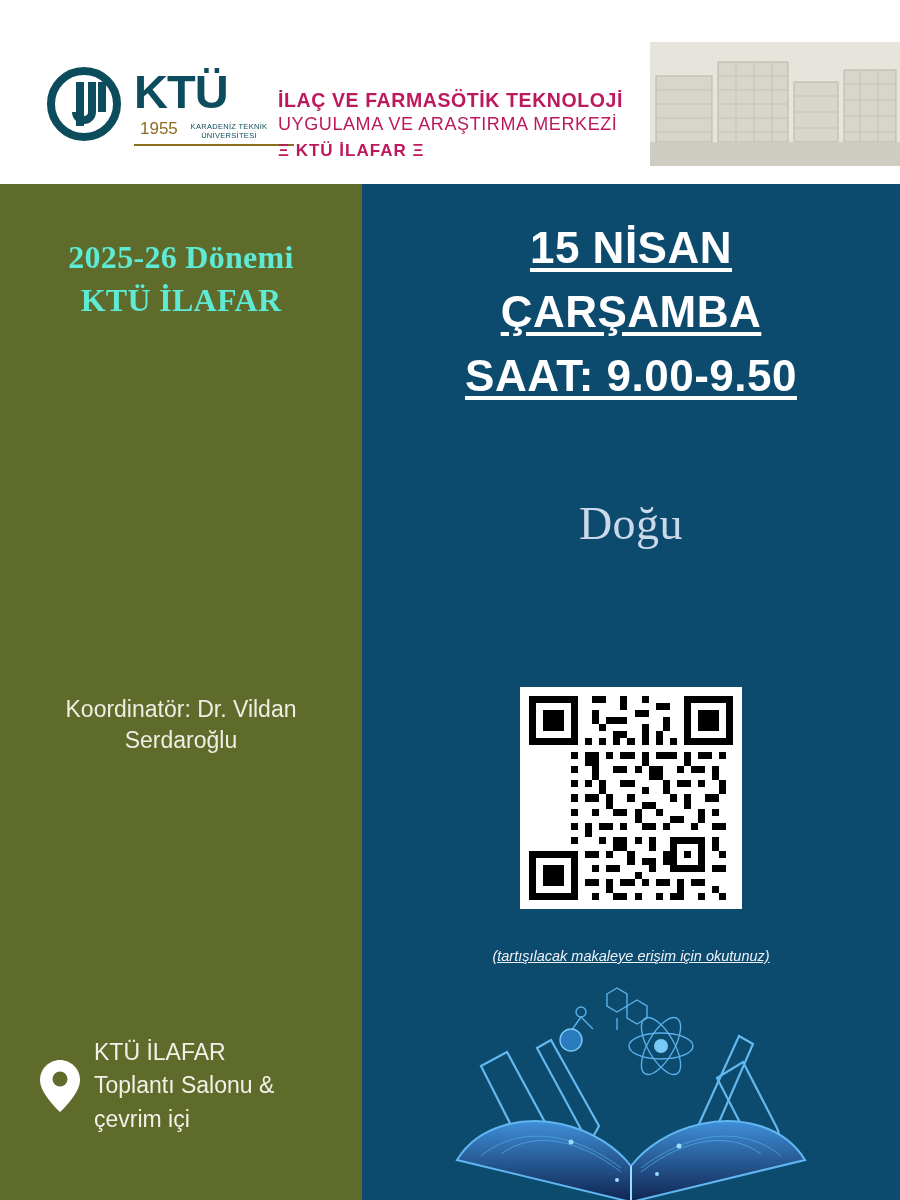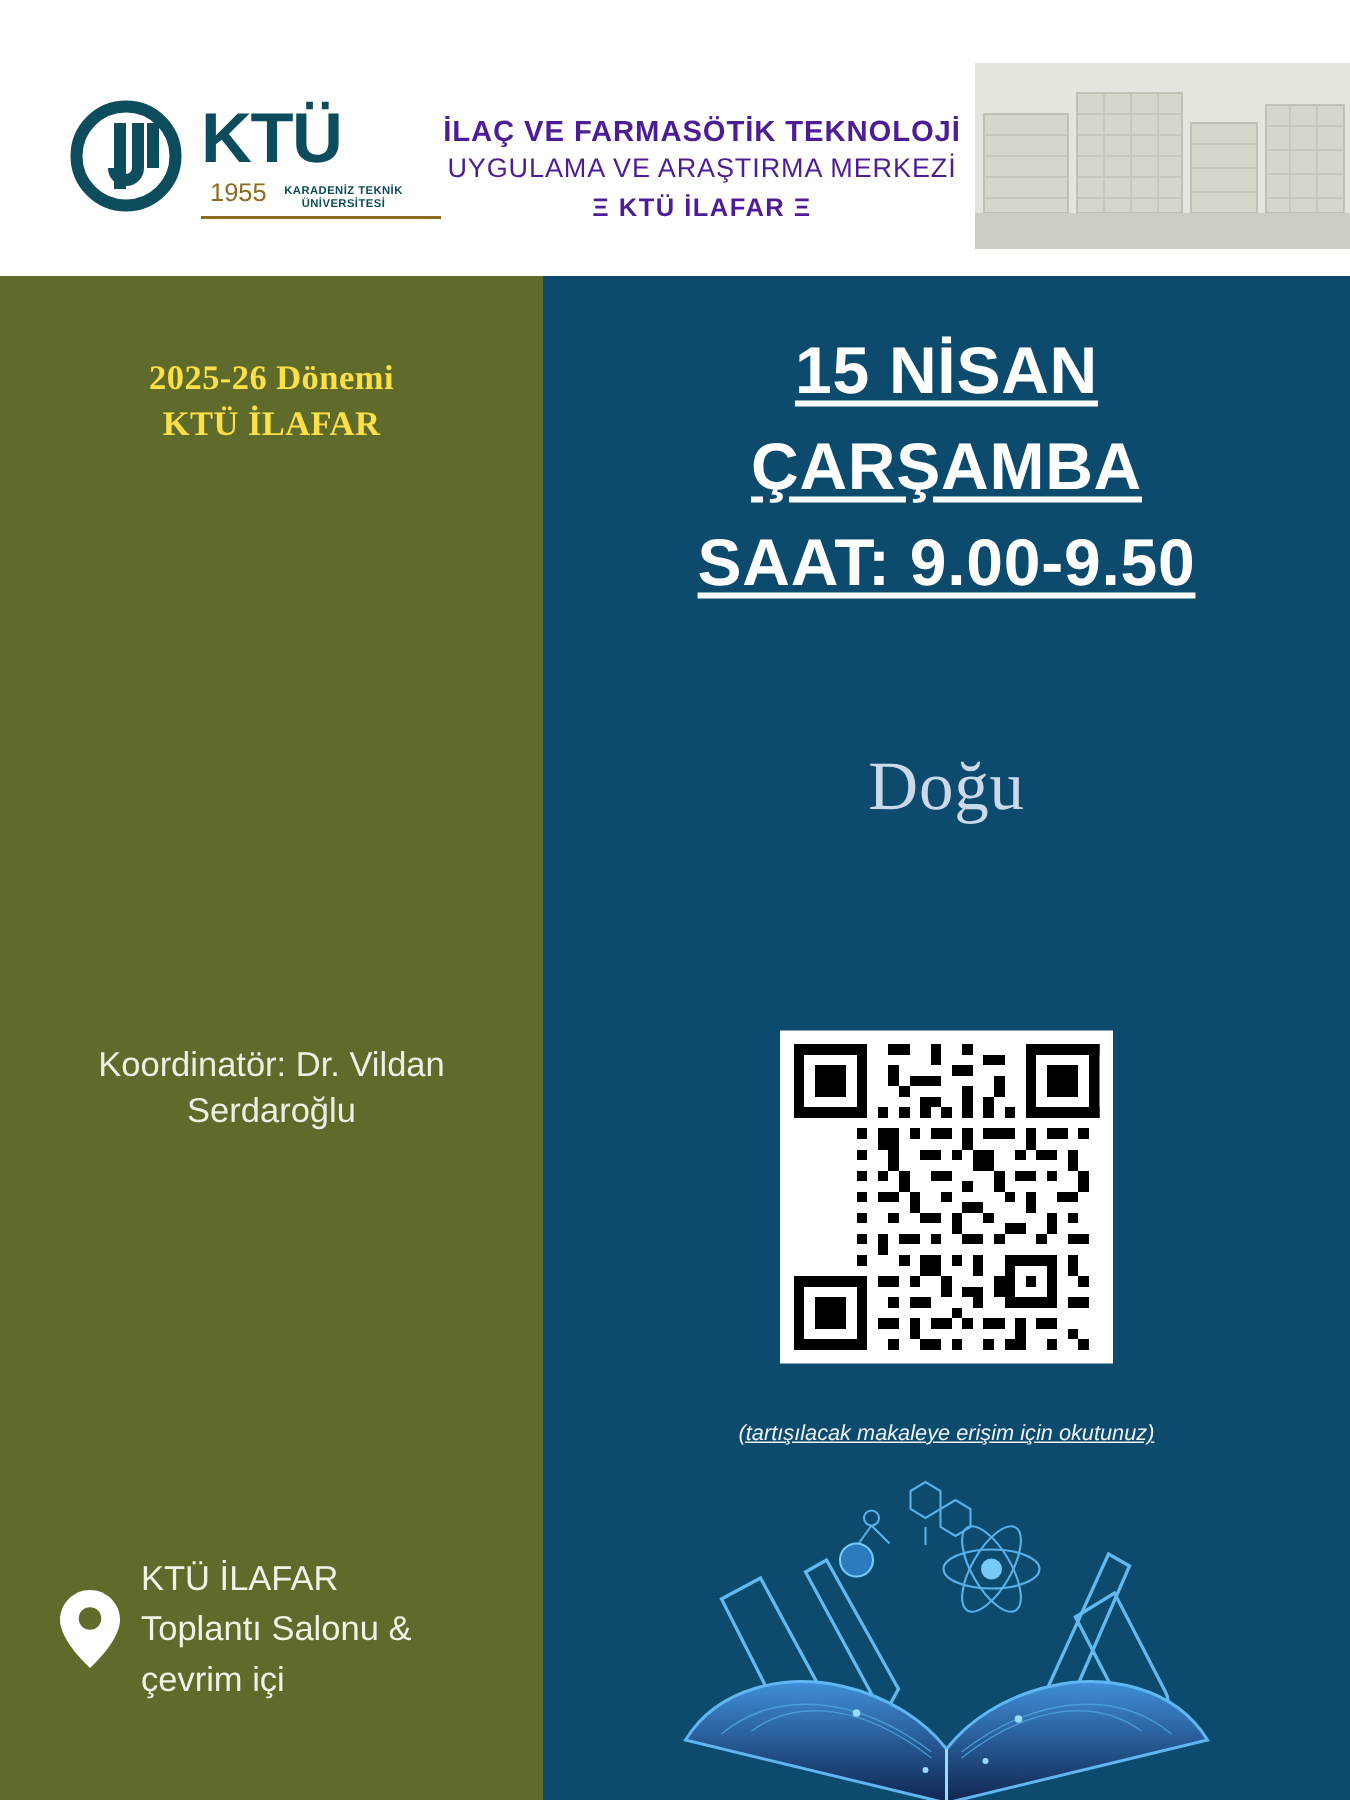--- a/index.html
+++ b/index.html
@@ -66,40 +66,40 @@
     letter-spacing: 0px;
   }
   .logo-sub {
     position: absolute;
     left: 140px;
     top: 58px;
     font-size: 7.5px;
     color: #0d4c5c;
     line-height: 1.25;
     letter-spacing: 0.3px;
-    font-weight: bold;
+    font-weight: normal;
     text-align: center;
     width: 86px;
   }
   .logo-rule {
     position: absolute;
     left: 88px;
     top: 80px;
     width: 160px;
     height: 2px;
     background: #8a6d1f;
   }
 
   .header-text {
     position: absolute;
     left: 278px;
-    top: 52px;
+    top: 64px;
     width: 380px;
-    text-align: center;
-    color: #4c1d95;
+    text-align: left;
+    color: #be185d;
   }
   .header-line1 {
     font-size: 19.5px;
     font-weight: bold;
     letter-spacing: 0.6px;
     line-height: 1.25;
     white-space: nowrap;
   }
   .header-line2 {
     font-size: 18px;
@@ -153,23 +153,23 @@
 
   
   .term {
     position: absolute;
     top: 52px;
     left: 0;
     width: 362px;
     text-align: center;
     font-family: "Liberation Serif", serif;
     font-weight: bold;
-    font-size: 23px;
+    font-size: 32px;
     line-height: 1.35;
-    color: #fde047;
+    color: #5eead4;
     letter-spacing: 0.3px;
   }
   .program-title {
     position: absolute;
     top: 280px;
     left: 0;
     width: 362px;
     text-align: center;
     font-family: "Liberation Serif", serif;
     font-weight: bold;

